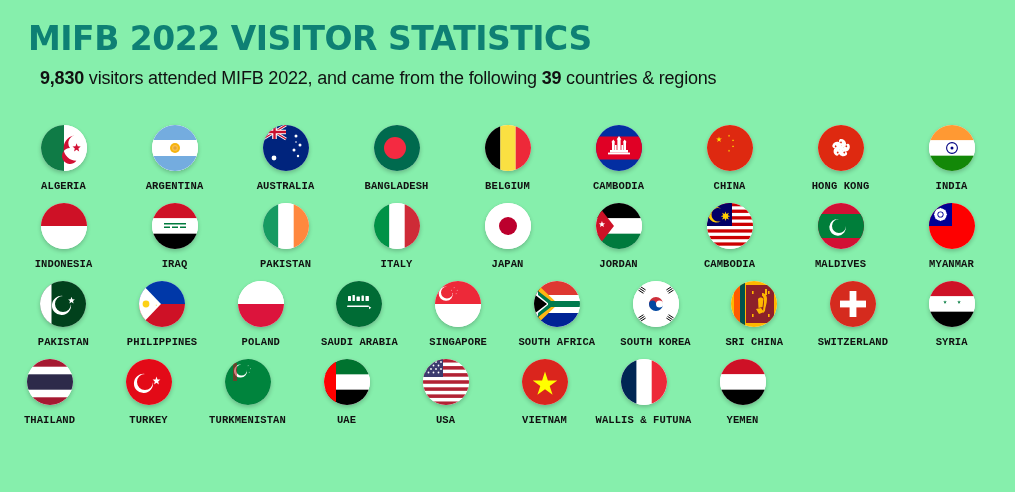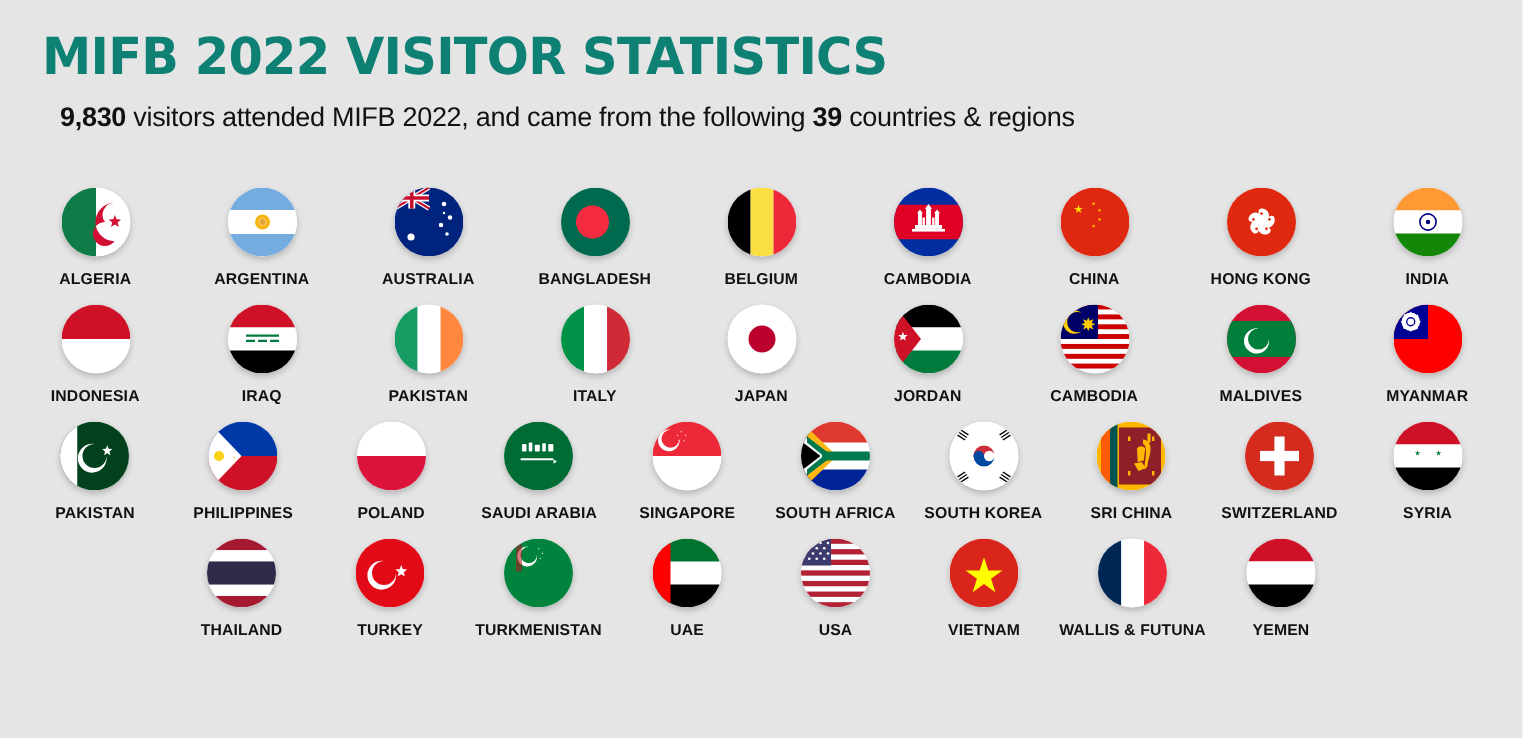--- a/index.html
+++ b/index.html
@@ -2,41 +2,41 @@
 <html><head>
 <meta charset="utf-8">
 <style>
   * { box-sizing: border-box; margin: 0; padding: 0; }
   html, body {
     width: 1015px; height: 492px;
     background: #ffffff;
     font-family: "Liberation Sans", sans-serif;
     overflow: hidden;
   }
-  .page { position: relative; width: 1015px; height: 492px; background:#e5e5e5; }
+  .page { position: relative; width: 1015px; height: 492px; background:#86efac; }
 
   .title {
     position: absolute; left: 28px; top: 18px;
     font-size: 34px; font-weight: 700; letter-spacing: -0.5px;
     color: #0e8074;
     font-family: "DejaVu Sans", sans-serif;
     transform: scaleX(0.97);
     transform-origin: left center;
   }
   .subtitle {
     position: absolute; left: 40px; top: 68px;
     font-size: 18px; font-weight: 400; color: #111;
     letter-spacing: -0.2px;
     white-space: nowrap;
   }
   .subtitle b { font-weight: 700; }
 
   .grid { position: absolute; left: 0; top: 118px; width: 1015px; }
   .row {
-    display: flex; justify-content: center;
+    display: flex; 
     width: 1015px;
     margin-bottom: 4px;
   }
   .row.r1, .row.r2, .row.r3 { padding: 0 14px; justify-content: space-between; }
   .row.r4 { gap: 0px; }
 
   .cell {
     display: flex; flex-direction: column; align-items: center;
     width: 99px;
     padding-top: 7px;
@@ -50,21 +50,21 @@
     box-shadow: 0 2px 4px rgba(0,0,0,0.22);
     flex: 0 0 auto;
   }
   .flag svg { display:block; width:46px; height:46px; }
 
   .label {
     margin-top: 9px;
     font-size: 10.5px; font-weight: 700; color: #111;
     text-align: center; white-space: nowrap;
     letter-spacing: 0.1px;
-    font-family: Liberation Sans, sans-serif;
+    font-family: Liberation Mono, monospace;
   }
 </style>
 </head>
 <body>
 
 <div class="page">
 
   <div class="title">MIFB 2022 VISITOR STATISTICS</div>
 
   <div class="subtitle">

